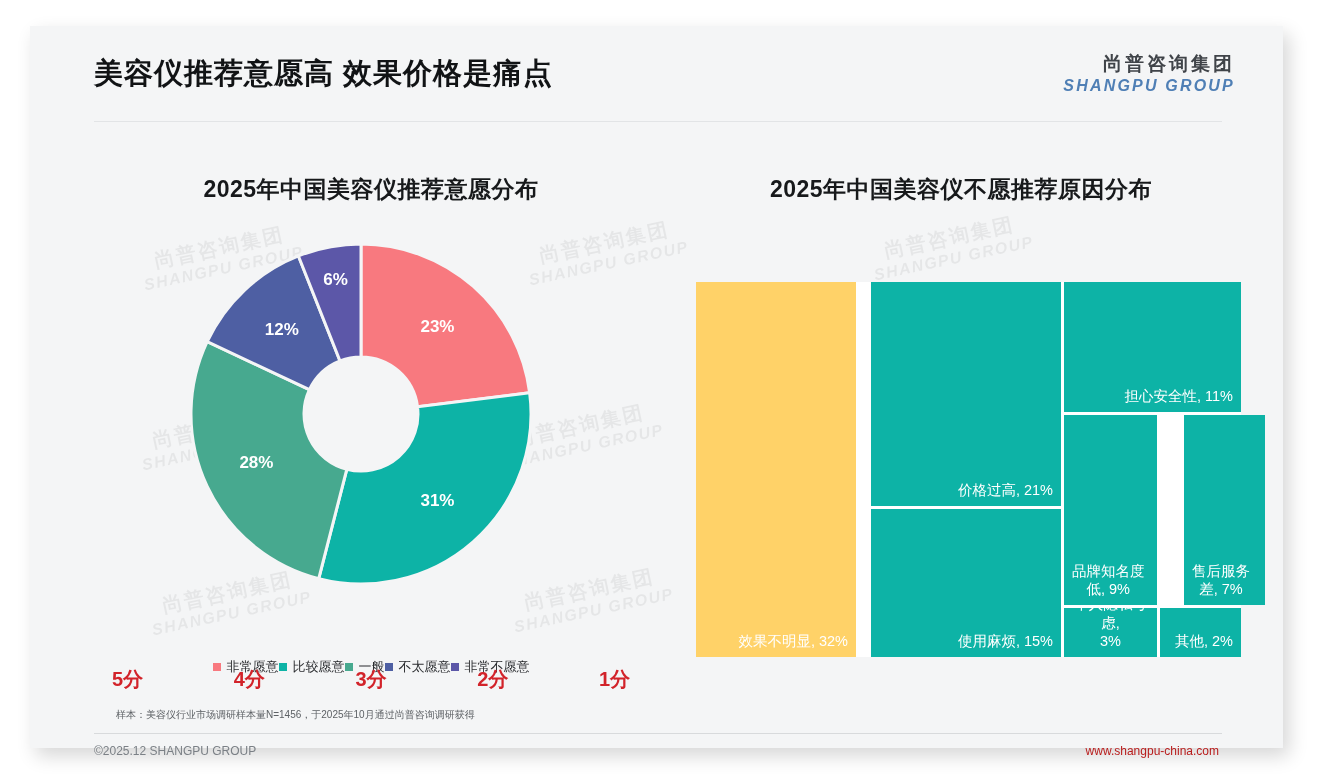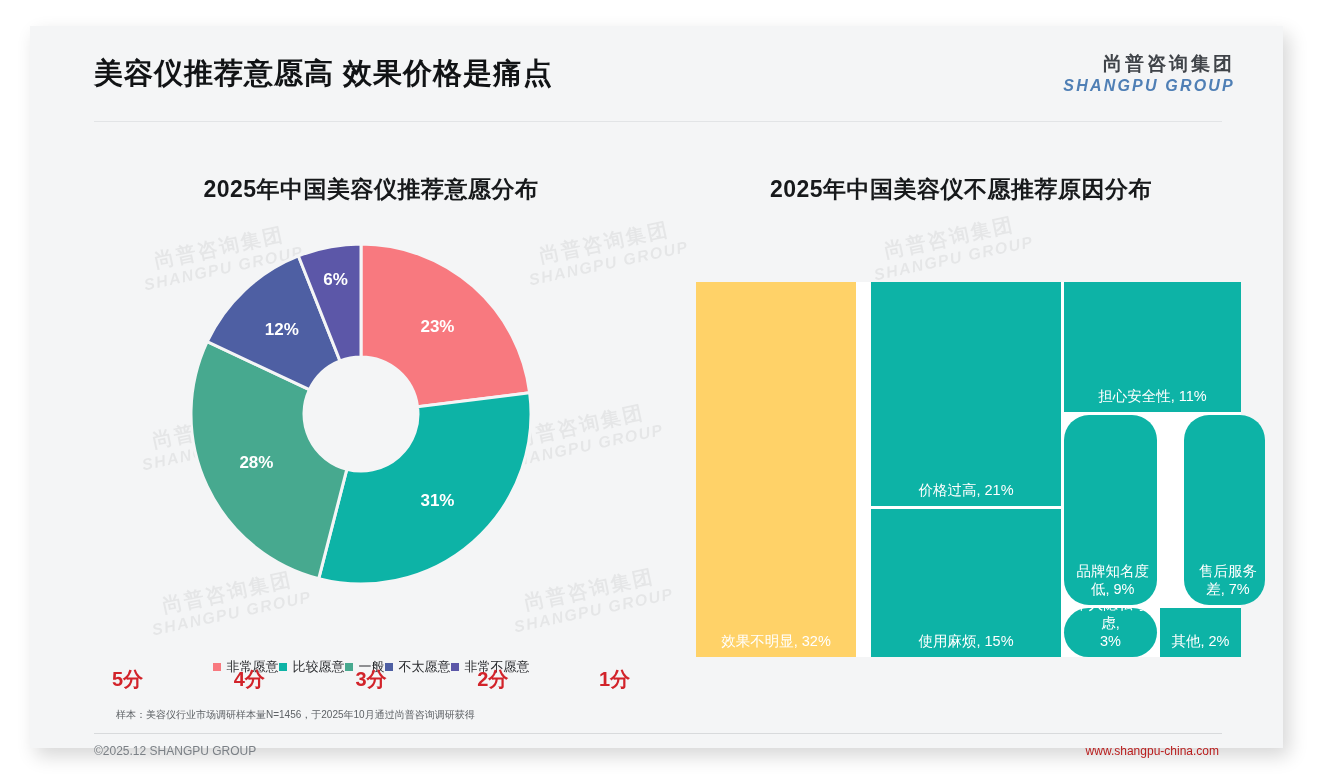--- a/index.html
+++ b/index.html
@@ -79,23 +79,23 @@
   .score { font-size:20px; font-weight:700; color:#d2232a; }
 
   
   .treemap {
     position:absolute; left:20px; top:108px;
     width:545px; height:375px;
     background:#ffffff;
   }
   .tile {
     position:absolute; overflow:hidden;
-    display:flex; align-items:flex-end; justify-content:center;
-  }
-  .tile.center { align-items:flex-end; justify-content:flex-end; text-align:center;border-radius:25px; }
+    display:flex; align-items:flex-end; justify-content:flex-end;
+  }
+  .tile.center { align-items:flex-end; justify-content:flex-start; text-align:center; }
   .tile-label {
     font-size:14.5px; color:#ffffff; line-height:1.28;
     padding:6px 8px; white-space:pre-line;
   }
 
   
   .sample-note {
     position:absolute; left:86px; top:682px; z-index:5;
     font-size:10px; color:#5d6165;
   }

